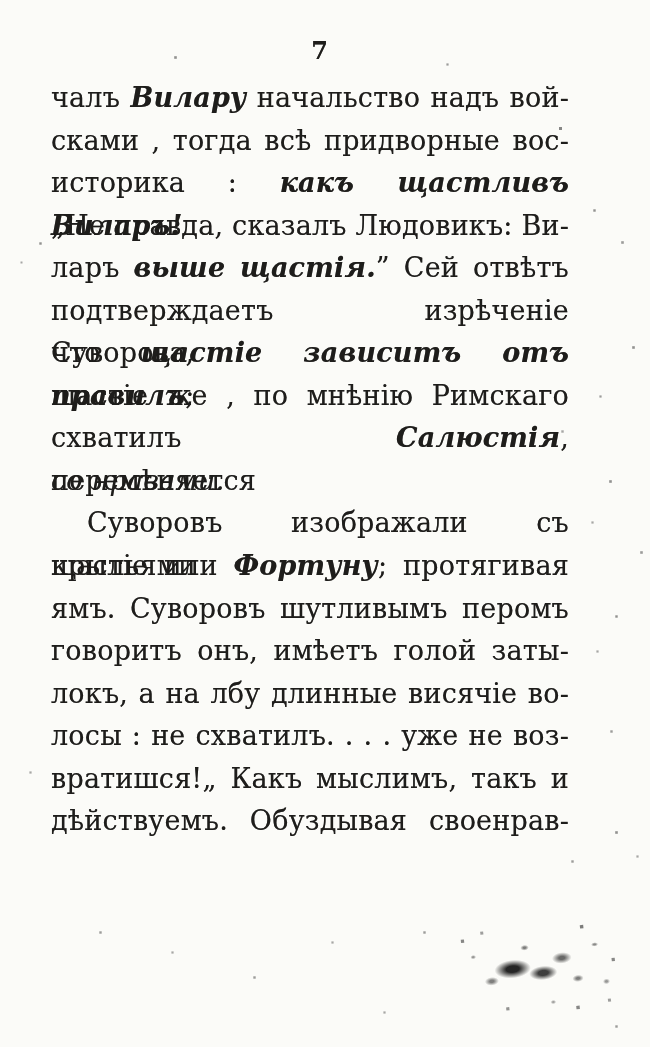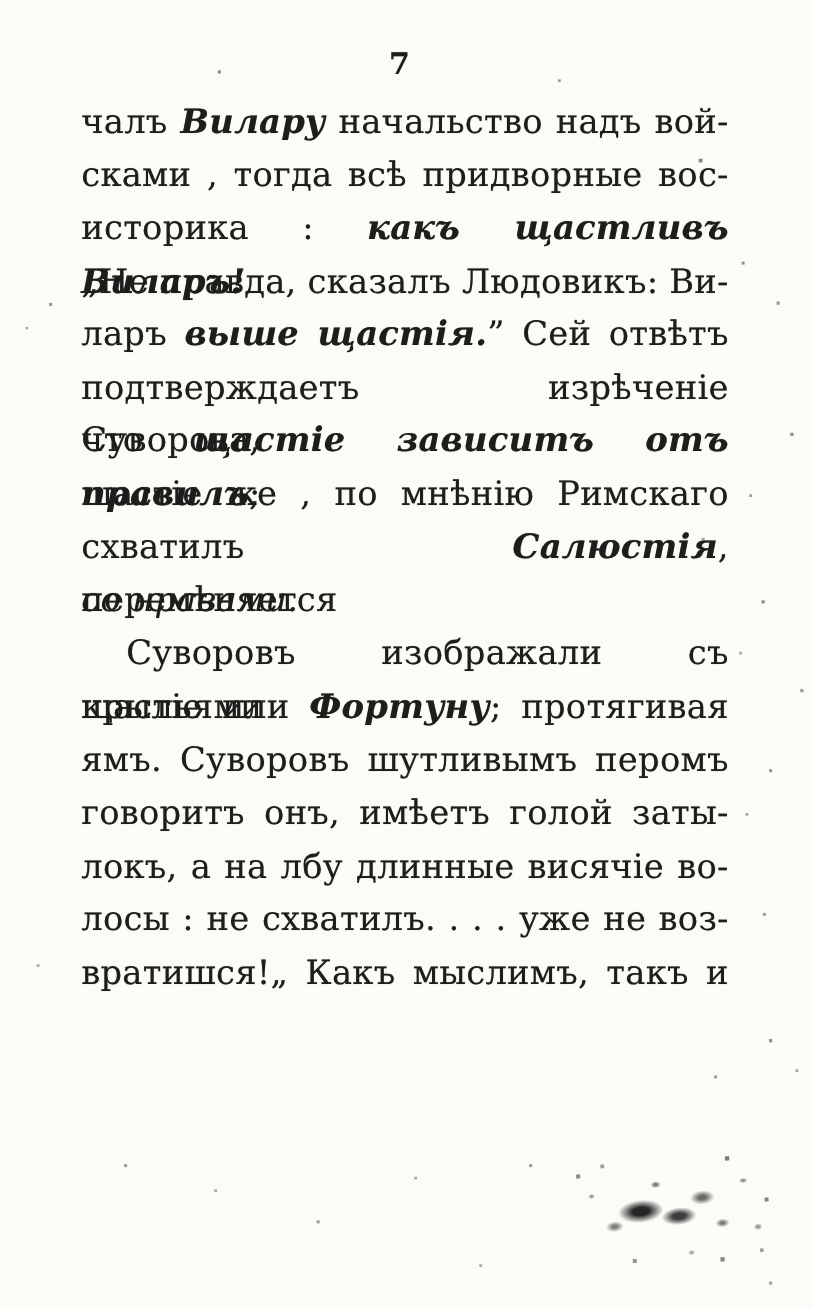--- a/index.html
+++ b/index.html
@@ -15,21 +15,21 @@
 
   .pagenum {
     position: absolute; left: 0; top: 36px; width: 640px;
     text-align: center;
     font-size: 24px; font-weight: bold;
     letter-spacing: 1px;
     text-shadow: 0 0 0.6px rgba(25,25,25,.55);
   }
 
   .textblock {
-    position: absolute; left: 65px; top: 77px; width: 518px;
+    position: absolute; left: 51px; top: 77px; width: 518px;
     text-shadow: 0 0 0.6px rgba(25,25,25,.55);
   }
   .line {
     height: 42.55px; line-height: 42.55px;
     font-size: 27px;
     letter-spacing: 0.2px;
     text-align: justify;
     text-align-last: justify;
     overflow: visible;
   }
@@ -118,16 +118,17 @@
       <div class="line"><span class="seg">щастіе же , по мнѣнію Римскаго</span></div>
       <div class="line"><span class="seg">схватилъ </span><span class="seg it">Салюстія</span><span class="seg">, перемѣняется</span></div>
       <div class="line nolast"><span class="seg">со нравами.</span></div>
       <div class="line ind"><span class="seg">Суворовъ изображали съ крыльями</span></div>
       <div class="line"><span class="seg">щастіе или </span><span class="seg it">Фортуну</span><span class="seg">; протягивая</span></div>
       <div class="line"><span class="seg">ямъ. Суворовъ шутливымъ перомъ</span></div>
       <div class="line"><span class="seg">говоритъ онъ, имѣетъ голой заты-</span></div>
       <div class="line"><span class="seg">локъ, а на лбу длинные висячіе во-</span></div>
       <div class="line"><span class="seg">лосы : не схватилъ. . . . уже не воз-</span></div>
       <div class="line"><span class="seg">вратишся!„ Какъ мыслимъ, такъ и</span></div>
+      <div class="line"><span class="seg">дѣйствуемъ. Обуздывая своенрав-</span></div>
     </div>
   <div class="speckles"></div>
   <div class="smudge"></div>
 </div>
 
 </body></html>

